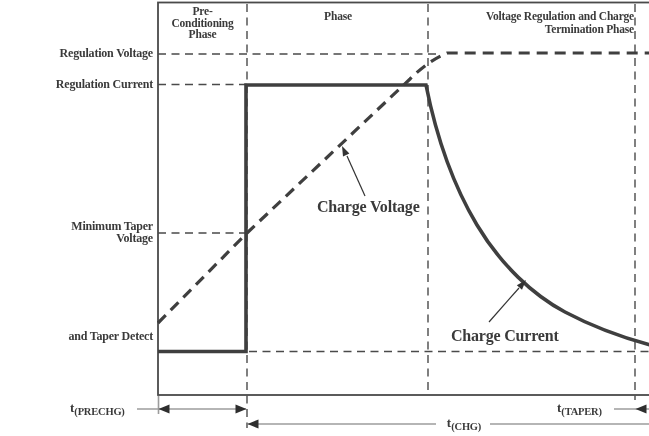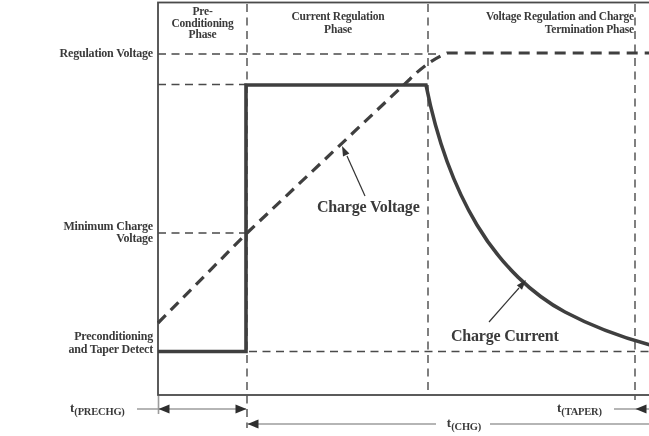--- a/index.html
+++ b/index.html
@@ -64,35 +64,34 @@
     <path class="ann-line" d="M464,322 L494,288"></path>
     <polygon class="ann-head" points="501,280 497,289.8 491.8,285.2"></polygon>
   </svg>
 
   <div class="lbl phase" style="left:133px;top:6px;width:89px;">
     <span style="display:block">Pre-</span>
     <span style="display:block">Conditioning</span>
     <span style="display:block">Phase</span>
   </div>
   <div class="lbl phase" style="left:224px;top:10px;width:178px;line-height:13px;">
-    <span style="display:block">Current Regulation</span>
     <span style="display:block">Phase</span>
   </div>
   <div class="lbl phase" style="left:405px;top:10px;width:204px;line-height:13px;text-align:right;">
     <span style="display:block">Voltage Regulation and Charge</span>
     <span style="display:block">Termination Phase</span>
   </div>
 
   <div class="lbl yl" style="right:521px;top:46px;">Regulation Voltage</div>
+  <div class="lbl yl" style="right:521px;top:77px;">Regulation Current</div>
   <div class="lbl yl2" style="right:521px;top:221px;">
-    <span style="display:block">Minimum Charge</span>
+    <span style="display:block">Minimum Taper</span>
     <span style="display:block">Voltage</span>
   </div>
   <div class="lbl yl2" style="right:521px;top:330px;line-height:12.5px;">
-    <span style="display:block">Preconditioning</span>
     <span style="display:block">and Taper Detect</span>
   </div>
 
   <div class="lbl curveLbl" style="left:292px;top:198px;">Charge Voltage</div>
   <div class="lbl curveLbl" style="left:426px;top:327px;">Charge Current</div>
 
   <div class="lbl tlbl" style="left:45px;top:400px;"><span>t</span><span class="tsub">(PRECHG)</span></div>
   <div class="lbl tlbl" style="left:408px;top:415px;width:62px;text-align:center;"><span>t</span><span class="tsub">(CHG)</span></div>
   <div class="lbl tlbl" style="left:532px;top:400px;"><span>t</span><span class="tsub">(TAPER)</span></div>
 

